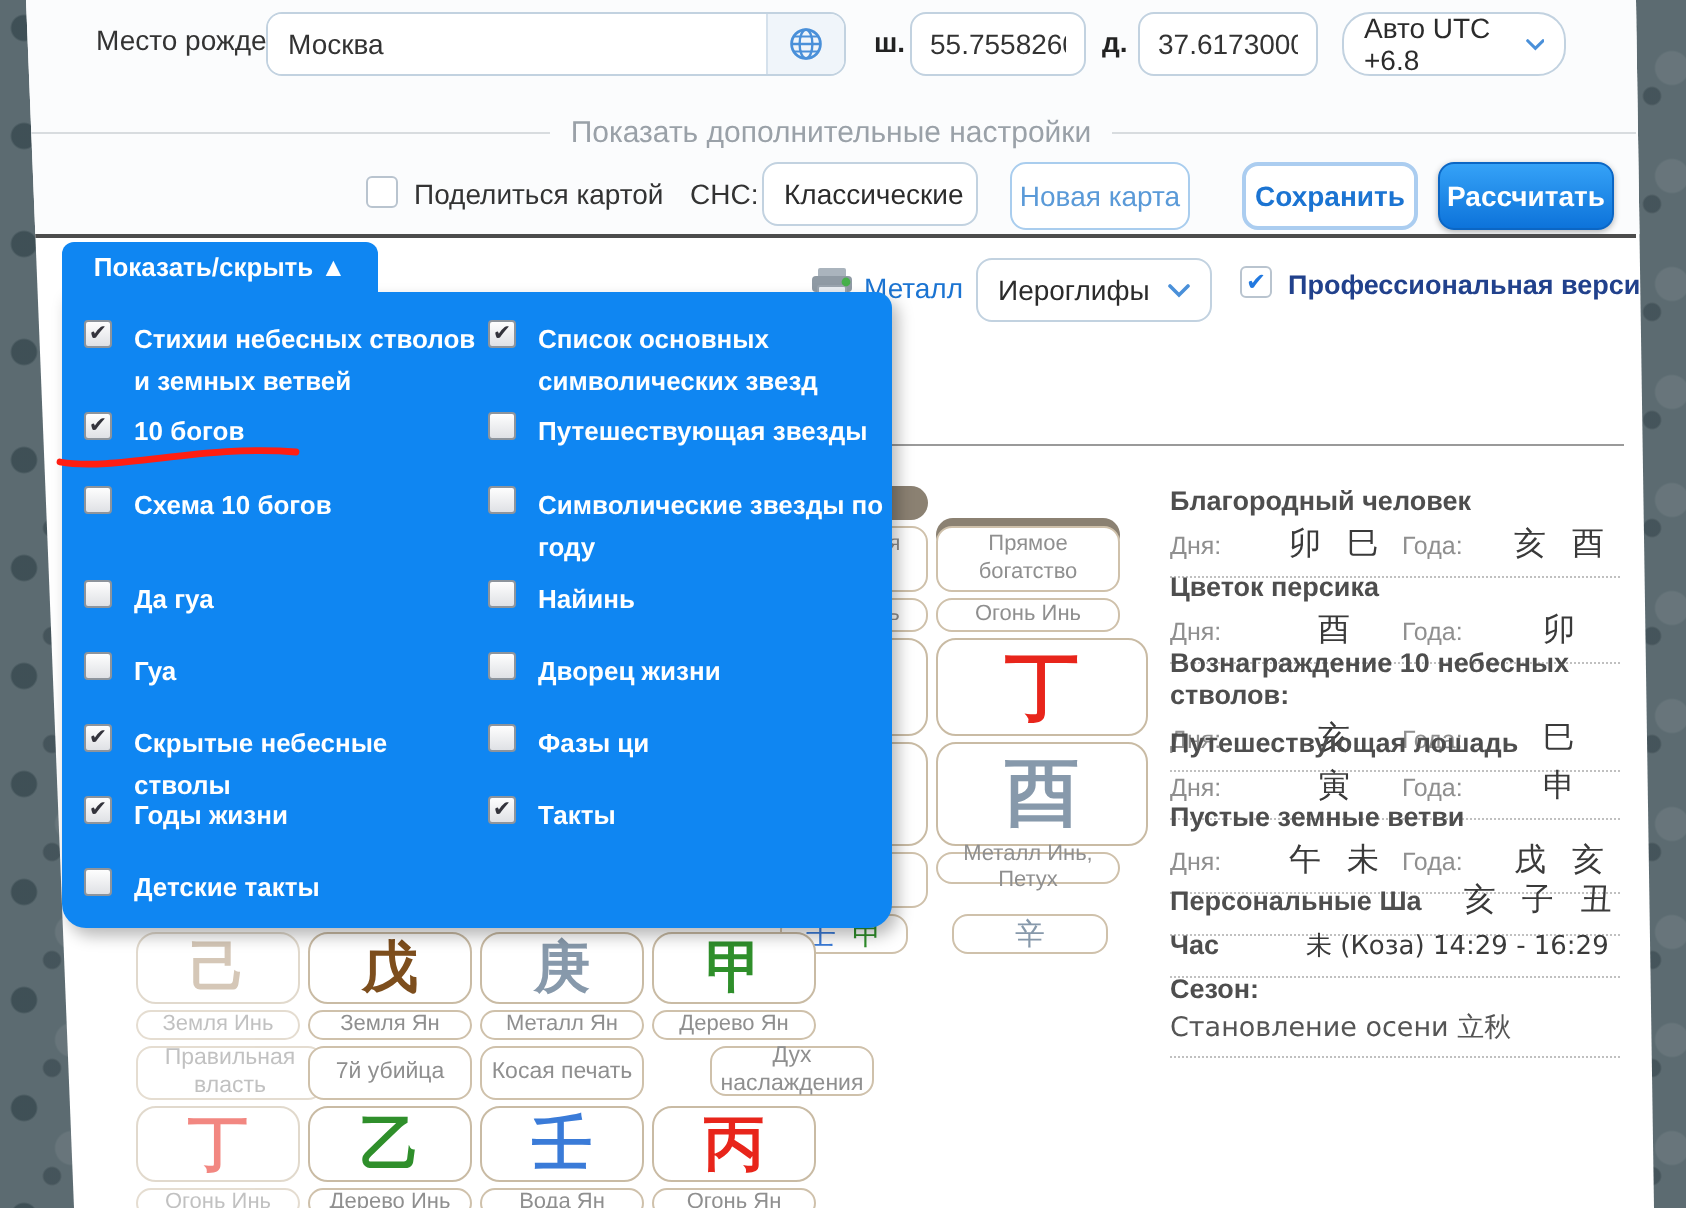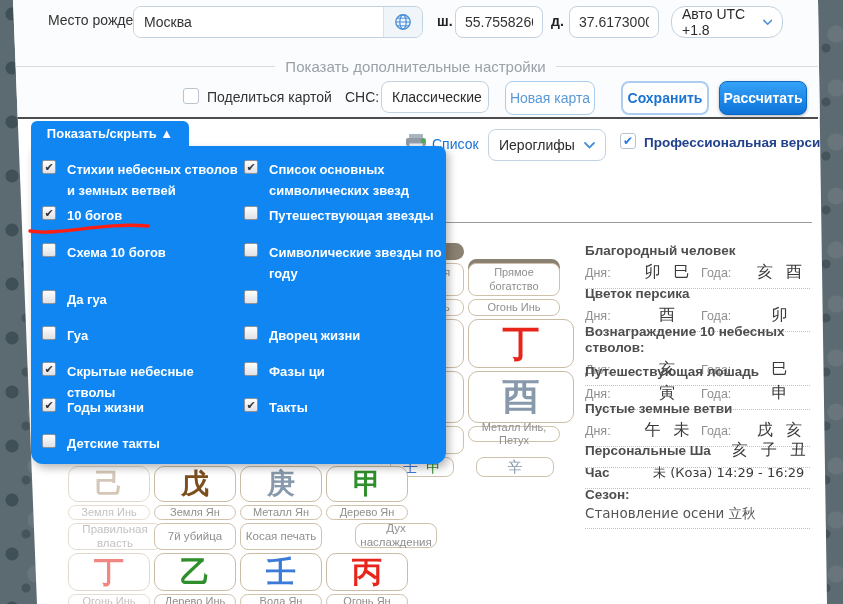--- a/index.html
+++ b/index.html
@@ -98,21 +98,21 @@
           <line x1="2.8" y1="5.2" x2="15.2" y2="5.2" stroke="#4a90d9" stroke-width="1"></line>
           <line x1="2.8" y1="12.8" x2="15.2" y2="12.8" stroke="#4a90d9" stroke-width="1"></line>
         </svg>
       </div>
     </div>
     <span class="abs blbl" style="left:437px;top:13px;">ш.</span>
     <input class="abs inputbox" style="left: 455px; top: 6px; width: 88px;" value="55.7558260">
     <span class="abs blbl" style="left:551px;top:13px;">д.</span>
     <input class="abs inputbox" style="left: 569px; top: 6px; width: 90px;" value="37.6173000">
     <div class="abs selectbox" style="left:671px;top:6px;width:112px;border-radius:14px;">
-      <span>Авто UTC +1.8</span>
+      <span>Авто UTC +6.8</span>
       <svg width="11" height="7" viewBox="0 0 11 7">
         <polyline points="1,1 5.5,5.5 10,1" fill="none" stroke="#4a90d9" stroke-width="1.8" stroke-linecap="round"></polyline>
       </svg>
     </div>
 
     <div class="abs divider-row">
       <div class="line"></div>
       <span class="txt">Показать дополнительные настройки</span>
       <div class="line"></div>
     </div>
@@ -131,21 +131,21 @@
     <div class="abs btn btn-calc" style="left:719px;top:81px;width:88px;">Рассчитать</div>
 
     <div class="abs darkline"></div>
 
     <svg class="abs" style="left:405px;top:133px;" width="22" height="19" viewBox="0 0 22 19">
       <rect x="4" y="1" width="14" height="5" rx="1" fill="#aab4bd"></rect>
       <rect x="1" y="5" width="20" height="8" rx="2" fill="#8f9aa4"></rect>
       <rect x="4" y="10" width="14" height="8" rx="1" fill="#e8edf2" stroke="#9aa4ae"></rect>
       <circle cx="18" cy="8" r="2.2" fill="#46b04a"></circle>
     </svg>
-    <span class="abs printlink" style="left:432px;top:136px;">Список</span>
+    <span class="abs printlink" style="left:432px;top:136px;">Металл</span>
     <div class="abs selectbox" style="left:488px;top:129px;width:118px;">
       <span>Иероглифы</span>
       <svg width="11" height="7" viewBox="0 0 11 7">
         <polyline points="1,1 5.5,5.5 10,1" fill="none" stroke="#4a90d9" stroke-width="1.8" stroke-linecap="round"></polyline>
       </svg>
     </div>
     <div class="abs cb" style="left:620px;top:133px;">✔</div>
     <span class="abs prolabel" style="left:644px;top:135px;">Профессиональная версия</span>
 
     <div class="abs rule"></div>
@@ -301,20 +301,21 @@
       <div class="pitem" style="left:213px;top:59px;">
         <span class="pcb"></span>
         <span class="plbl">Путешествующая звезды</span>
       </div>
       <div class="pitem" style="left:213px;top:96px;">
         <span class="pcb"></span>
         <span class="plbl">Символические звезды по году</span>
       </div>
       <div class="pitem" style="left:213px;top:143px;">
         <span class="pcb"></span>
+        <span class="plbl">Найинь</span>
       </div>
       <div class="pitem" style="left:213px;top:179px;">
         <span class="pcb"></span>
         <span class="plbl">Дворец жизни</span>
       </div>
       <div class="pitem" style="left:213px;top:215px;">
         <span class="pcb"></span>
         <span class="plbl">Фазы ци</span>
       </div>
       <div class="pitem" style="left:213px;top:251px;">

